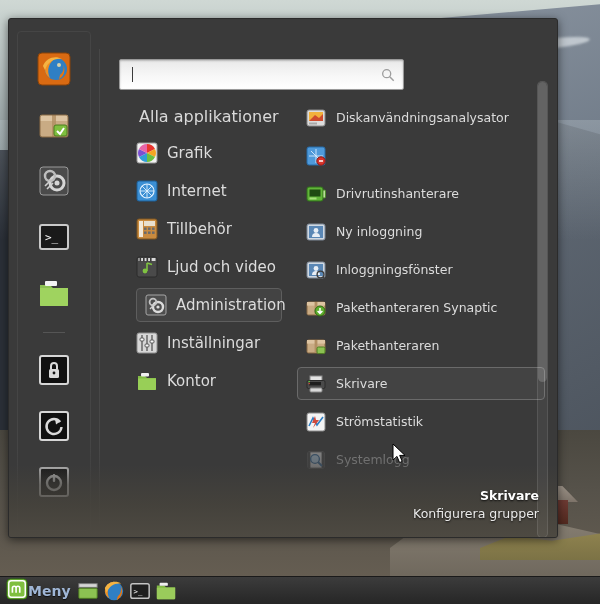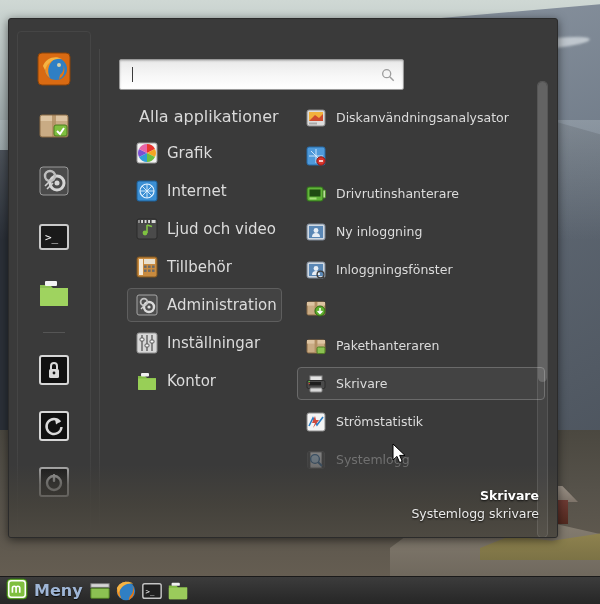--- a/index.html
+++ b/index.html
@@ -79,21 +79,21 @@
   #search-text{flex:1;font-size:12px;color:#808080;padding-left:4px;}
   #search-icon{width:14px;height:14px;opacity:.55;}
 
   
   #cats{position:absolute;left:118px;top:82px;width:155px;}
   .cat-head{font-size:16px;color:#d9d9d9;padding:6px 0 10px 12px;}
   .cat{
     display:flex;align-items:center;height:32px;padding-left:8px;border-radius:4px;
     border:1px solid transparent;margin-bottom:4px;
   }
-  .cat.selected{background:#434343;border:1px solid #5e5e5e;}
+  .cat.selected{background:#434343;border:1px solid #5e5e5e;margin-left:9px;}
   .cat .ico{width:22px;height:22px;margin-right:9px;flex:none;}
   .cat .lbl{font-size:15px;color:#dcdcdc;white-space:nowrap;}
 
   #divider{position:absolute;left:90px;top:30px;width:1px;height:475px;background:#474747;}
 
   #apps{position:absolute;left:288px;top:82px;width:248px;}
   .app{
     display:flex;align-items:center;height:31px;padding-left:8px;border-radius:4px;
     border:1px solid transparent;margin-bottom:5px;
   }
@@ -120,21 +120,21 @@
   #cursor{position:absolute;left:383px;top:424px;width:16px;height:22px;}
 
   
   #taskbar{
     position:absolute;left:0;bottom:0;width:600px;height:28px;
     background:linear-gradient(#3c3c3c,#262626);
     border-top:1px solid #1a1a1a;display:flex;align-items:center;padding-left:4px;box-sizing:border-box;
   }
   .tb-item{display:flex;align-items:center;height:24px;margin-right:4px;}
   #tb-menu{display:flex;align-items:center;padding:0 6px 0 2px;height:24px;border-radius:2px;}
-  #tb-menu .lbl{font-size:16px;font-weight:bold;color:#9fb6d6;margin-left:6px;
+  #tb-menu .lbl{font-size:14px;font-weight:bold;color:#9fb6d6;
                 text-shadow:0 1px 1px rgba(0,0,0,.7);}
   .tb-ico{width:22px;height:22px;}
 </style>
 </head>
 <body>
 
 <div id="wallpaper">
   <div class="sky"></div>
   <div class="cliff-far"></div>
   <div class="cliff-near"></div>
@@ -267,51 +267,51 @@
           <path d="M4 11 h14 M11 4 v14 M6 6 l10 10 M16 6 l-10 10" stroke="#dff0ff" stroke-width=".9"></path>
         </svg>
       </span>
       <span class="lbl">Internet</span>
     </div>
 
 
     <div class="cat">
       <span class="ico">
         <svg width="22" height="22" viewBox="0 0 22 22">
+          <rect x="1" y="1" width="20" height="20" rx="2" fill="#c98b3f" stroke="#7d5420"></rect>
+          <rect x="3" y="3" width="4" height="16" fill="#f2e9d8"></rect>
+          <rect x="8" y="3" width="11" height="5" fill="#e8e0cf"></rect>
+          <rect x="8" y="9.5" width="2.6" height="2.4" fill="#6a6a6a"></rect>
+          <rect x="12" y="9.5" width="2.6" height="2.4" fill="#6a6a6a"></rect>
+          <rect x="16" y="9.5" width="2.6" height="2.4" fill="#6a6a6a"></rect>
+          <rect x="8" y="13.5" width="2.6" height="2.4" fill="#6a6a6a"></rect>
+          <rect x="12" y="13.5" width="2.6" height="2.4" fill="#6a6a6a"></rect>
+          <rect x="16" y="13.5" width="2.6" height="2.4" fill="#6a6a6a"></rect>
+        </svg>
+      </span>
+      <span class="lbl">Tillbehör</span>
+    </div>
+
+    <div class="cat">
+      <span class="ico">
+        <svg width="22" height="22" viewBox="0 0 22 22">
           <rect x="1" y="1" width="20" height="20" rx="2" fill="#4a4a4a" stroke="#2b2b2b"></rect>
           <rect x="2.5" y="2" width="17" height="3" fill="#d9d9d9"></rect>
           <rect x="3.5" y="2" width="1.6" height="3.4" fill="#3a3a3a"></rect>
           <rect x="7" y="2" width="1.6" height="3.4" fill="#3a3a3a"></rect>
           <rect x="10.5" y="2" width="1.6" height="3.4" fill="#3a3a3a"></rect>
           <rect x="14" y="2" width="1.6" height="3.4" fill="#3a3a3a"></rect>
           <path d="M11 7 v8" stroke="#7fc241" stroke-width="1.6"></path>
           <path d="M11 7 l5 1.6" stroke="#7fc241" stroke-width="1.6"></path>
           <circle cx="9" cy="15" r="2.4" fill="#7fc241"></circle>
         </svg>
       </span>
       <span class="lbl">Ljud och video</span>
     </div>
 
-    <div class="cat">
-      <span class="ico">
-        <svg width="22" height="22" viewBox="0 0 22 22">
-          <rect x="1" y="1" width="20" height="20" rx="2" fill="#c98b3f" stroke="#7d5420"></rect>
-          <rect x="3" y="3" width="4" height="16" fill="#f2e9d8"></rect>
-          <rect x="8" y="3" width="11" height="5" fill="#e8e0cf"></rect>
-          <rect x="8" y="9.5" width="2.6" height="2.4" fill="#6a6a6a"></rect>
-          <rect x="12" y="9.5" width="2.6" height="2.4" fill="#6a6a6a"></rect>
-          <rect x="16" y="9.5" width="2.6" height="2.4" fill="#6a6a6a"></rect>
-          <rect x="8" y="13.5" width="2.6" height="2.4" fill="#6a6a6a"></rect>
-          <rect x="12" y="13.5" width="2.6" height="2.4" fill="#6a6a6a"></rect>
-          <rect x="16" y="13.5" width="2.6" height="2.4" fill="#6a6a6a"></rect>
-        </svg>
-      </span>
-      <span class="lbl">Tillbehör</span>
-    </div>
-
     <div class="cat selected">
       <span class="ico">
         <svg width="22" height="22" viewBox="0 0 22 22">
           <rect x="1" y="1" width="20" height="20" rx="2" fill="#4e4e4e" stroke="#a6a6a6"></rect>
           <circle cx="13" cy="13" r="5" fill="none" stroke="#dcdcdc" stroke-width="2.4"></circle>
           <circle cx="13" cy="13" r="1.6" fill="#dcdcdc"></circle>
           <circle cx="8" cy="8" r="3.4" fill="none" stroke="#c4c4c4" stroke-width="1.8"></circle>
           <path d="M5 15 l4 -4" stroke="#cfcfcf" stroke-width="1.4"></path>
         </svg>
       </span>
@@ -410,20 +410,21 @@
     <div class="app">
       <span class="ico">
         <svg width="20" height="20" viewBox="0 0 20 20">
           <rect x="1" y="4" width="18" height="13" rx="1.5" fill="#c9ab84" stroke="#8a6b45"></rect>
           <rect x="1" y="4" width="18" height="3.6" fill="#ddc4a2"></rect>
           <rect x="8.6" y="4" width="2.8" height="13" fill="#b28f63"></rect>
           <circle cx="14" cy="13" r="5" fill="#5fae2e" stroke="#2f6b12"></circle>
           <path d="M14 10 v5 M11.6 13 l2.4 2.4 l2.4 -2.4" stroke="#fff" stroke-width="1.5" fill="none"></path>
         </svg>
       </span>
+      <span class="lbl">Pakethanteraren Synaptic</span>
     </div>
 
     <div class="app">
       <span class="ico">
         <svg width="20" height="20" viewBox="0 0 20 20">
           <rect x="1" y="4" width="18" height="13" rx="1.5" fill="#c9ab84" stroke="#8a6b45"></rect>
           <rect x="1" y="4" width="18" height="3.6" fill="#ddc4a2"></rect>
           <rect x="8.6" y="4" width="2.8" height="13" fill="#b28f63"></rect>
           <rect x="11" y="11" width="8" height="6.6" rx="1.4" fill="#8cc152" stroke="#4d7d20"></rect>
         </svg>
@@ -474,21 +475,21 @@
 
   <div id="menu-fade"></div>
   <div id="menu-bottom-mask"></div>
 
   <div id="scrollbar">
     <div id="scrollthumb" style="height: 300.3px; top: 0px;"></div>
   </div>
 
   <div id="status">
     <div class="title">Skrivare</div>
-    <div class="sub">Systemlogg skrivare</div>
+    <div class="sub">Konfigurera grupper</div>
   </div>
 
   <svg id="cursor" viewBox="0 0 16 22">
     <path d="M1 1 L1 17 L5 13.4 L7.6 19.6 L10.2 18.4 L7.7 12.4 L13 12.4 Z" fill="#ffffff" stroke="#000000" stroke-width="1"></path>
   </svg>
 </div>
 
 <div id="taskbar">
 
   <div id="tb-menu">

